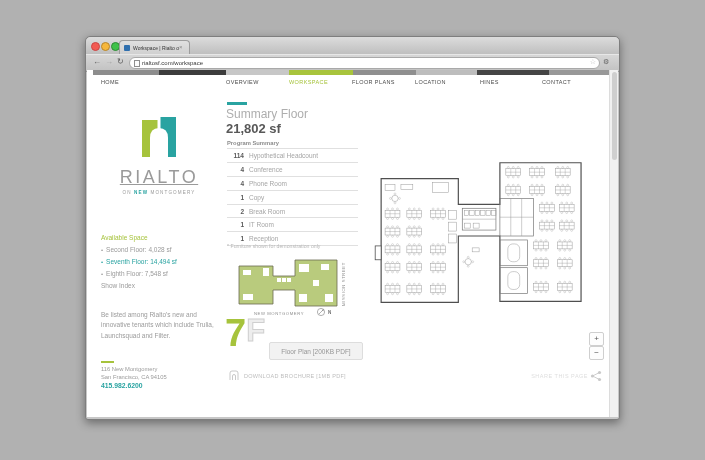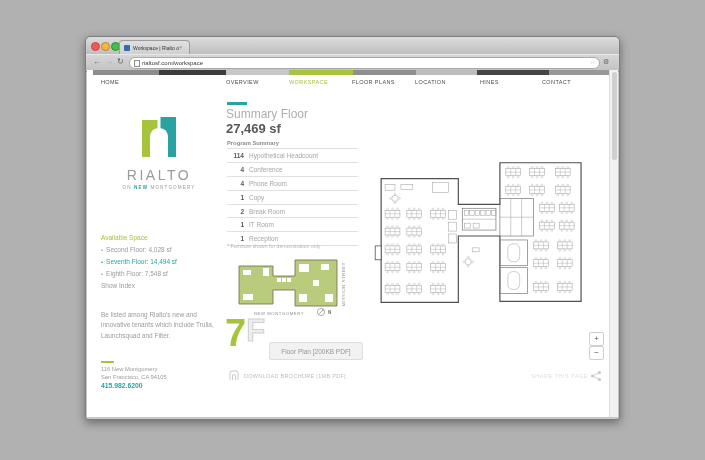--- a/index.html
+++ b/index.html
@@ -36,21 +36,21 @@
   #scrollbar{left:522px;top:0;width:9px;bottom:0;height:347px;background:#f1f1f1;border-left:1px solid #dcdcdc;}
   #scroll-thumb{left:1.5px;top:2px;width:5px;height:88px;background:#cfcfcf;border-radius:3px;}
 
   
   #segbar{left:6px;top:0;height:5px;width:516px;display:flex;}
   .nav-item{top:9px;font-size:5.5px;letter-spacing:.4px;color:#4a4a4a;white-space:nowrap;}
   .nav-item.active{color:#a6c33c;}
 
   
   #logo-block{left:10px;top:47px;width:124px;text-align:center;}
-  #logo-brand{margin-top:6px;font-size:14px;letter-spacing:2.5px;color:#9a9a9a;font-weight:400;}
+  #logo-brand{margin-top:6px;font-size:18px;letter-spacing:2.5px;color:#9a9a9a;font-weight:400;text-decoration:underline;}
   #logo-tagline{margin-top:2px;font-size:4.6px;letter-spacing:1.1px;color:#9a9a9a;}
   #logo-tagline .accent{color:#29a3a1;font-weight:bold;}
   #avail-title{left:14px;top:164px;font-size:6.5px;color:#a6c33c;}
   .floor-item{left:14px;font-size:6.5px;color:#9a9a9a;white-space:nowrap;}
   .floor-item .bullet{margin-right:3px;font-size:6px;}
   .floor-item.active{color:#29a3a1;}
   #show-index{left:14px;top:212px;font-size:6.5px;color:#9a9a9a;}
   #blurb{left:14px;top:240px;width:121px;font-size:6.5px;line-height:10.4px;color:#9b9b9b;}
   #addr-divider{left:14px;top:291px;width:13px;height:2px;background:#a6c33c;}
   .addr-line{left:14px;font-size:5.8px;color:#9b9b9b;white-space:nowrap;}
@@ -152,21 +152,21 @@
       <div id="show-index" class="abs">Show Index</div>
 
       <div id="blurb" class="abs">Be listed among Rialto's new and innovative tenants which include Trulia, Launchsquad and Filter.</div>
       <div id="addr-divider" class="abs"></div>
       <div class="abs addr-line" style="top:296px">116 New Montgomery</div>
       <div class="abs addr-line" style="top:304px">San Francisco, CA 94105</div>
       <div id="phone" class="abs">415.982.6200</div>
 
       <div id="floor-rule" class="abs"></div>
       <div id="floor-title" class="abs">Summary Floor</div>
-      <div id="floor-size" class="abs">27,469 sf</div>
+      <div id="floor-size" class="abs">21,802 sf</div>
       <div id="program-title" class="abs">Program Summary</div>
 
       <div id="program-table" class="abs">
         <div class="prow">
             <span class="pqty">114</span>
             <span class="plabel">Hypothetical Headcount</span>
           </div>
         <div class="prow">
             <span class="pqty">4</span>
             <span class="plabel">Conference</span>

